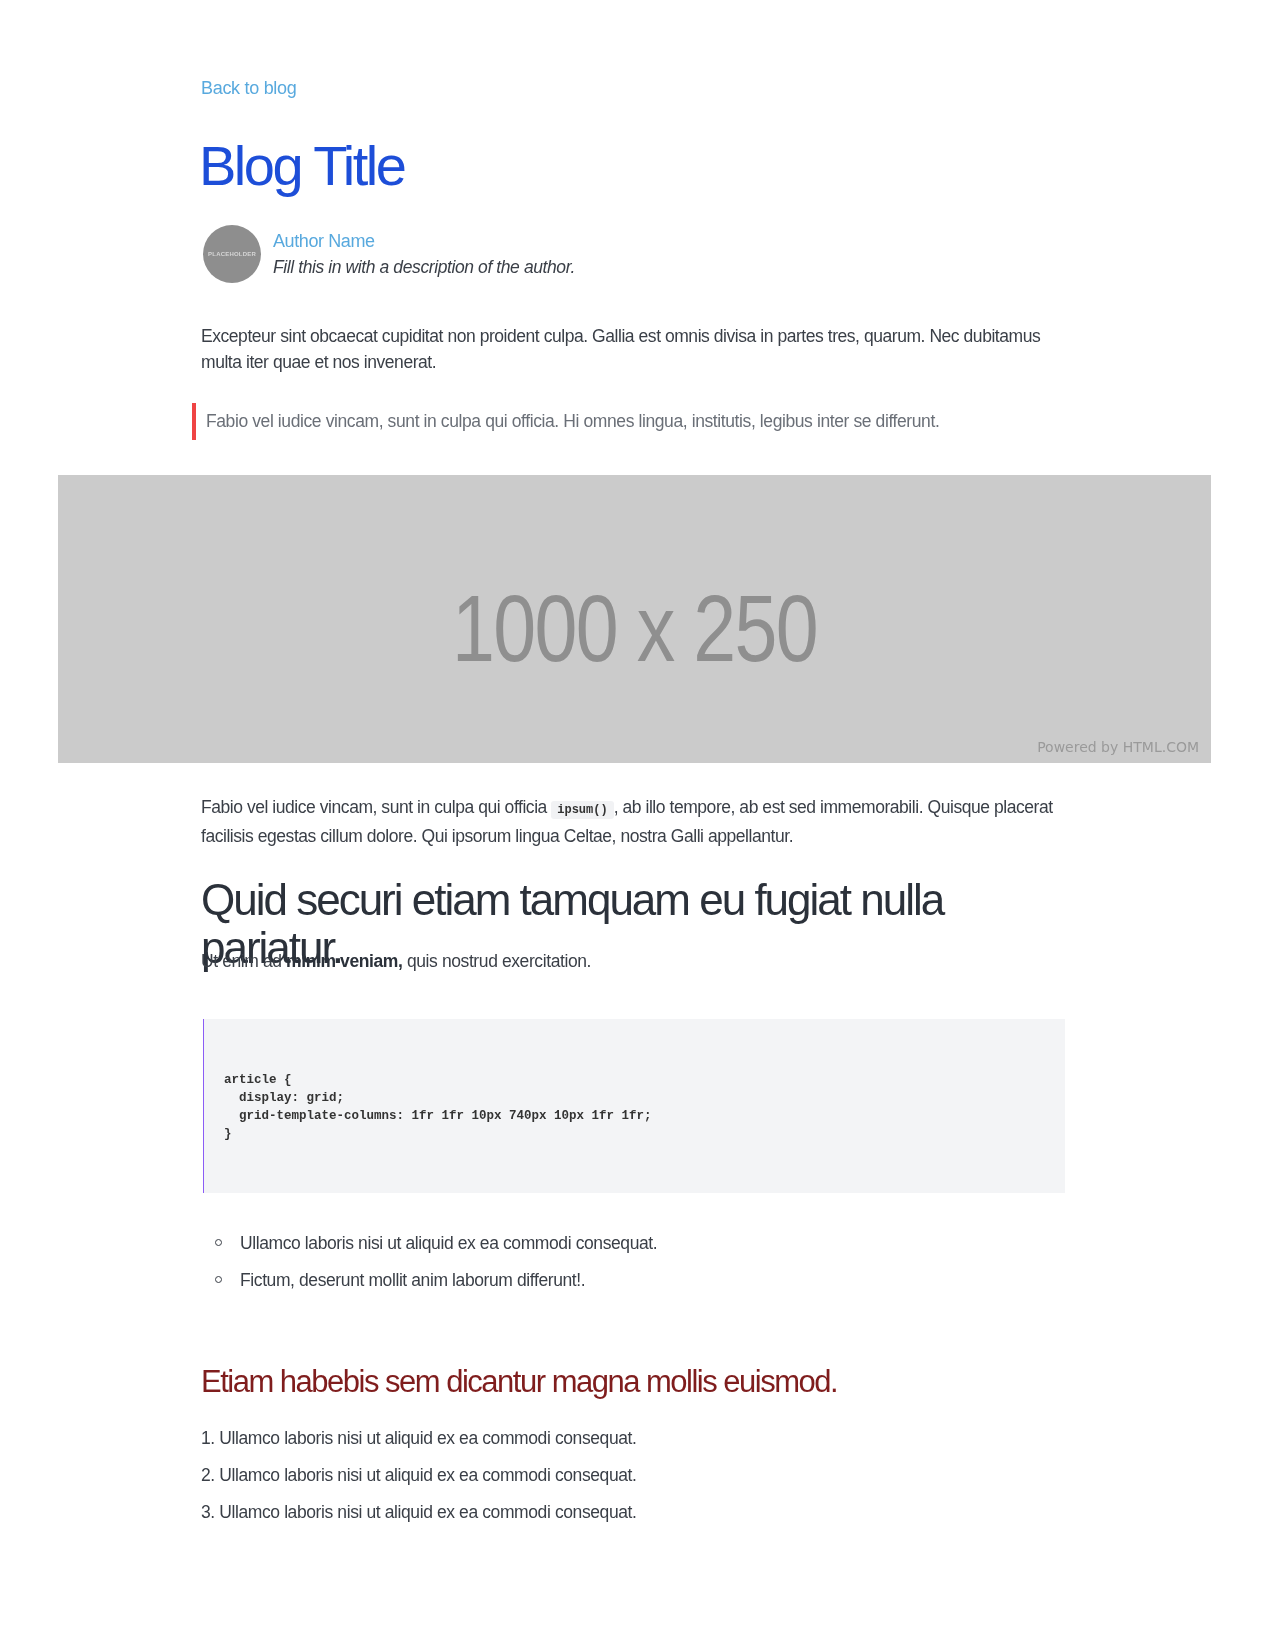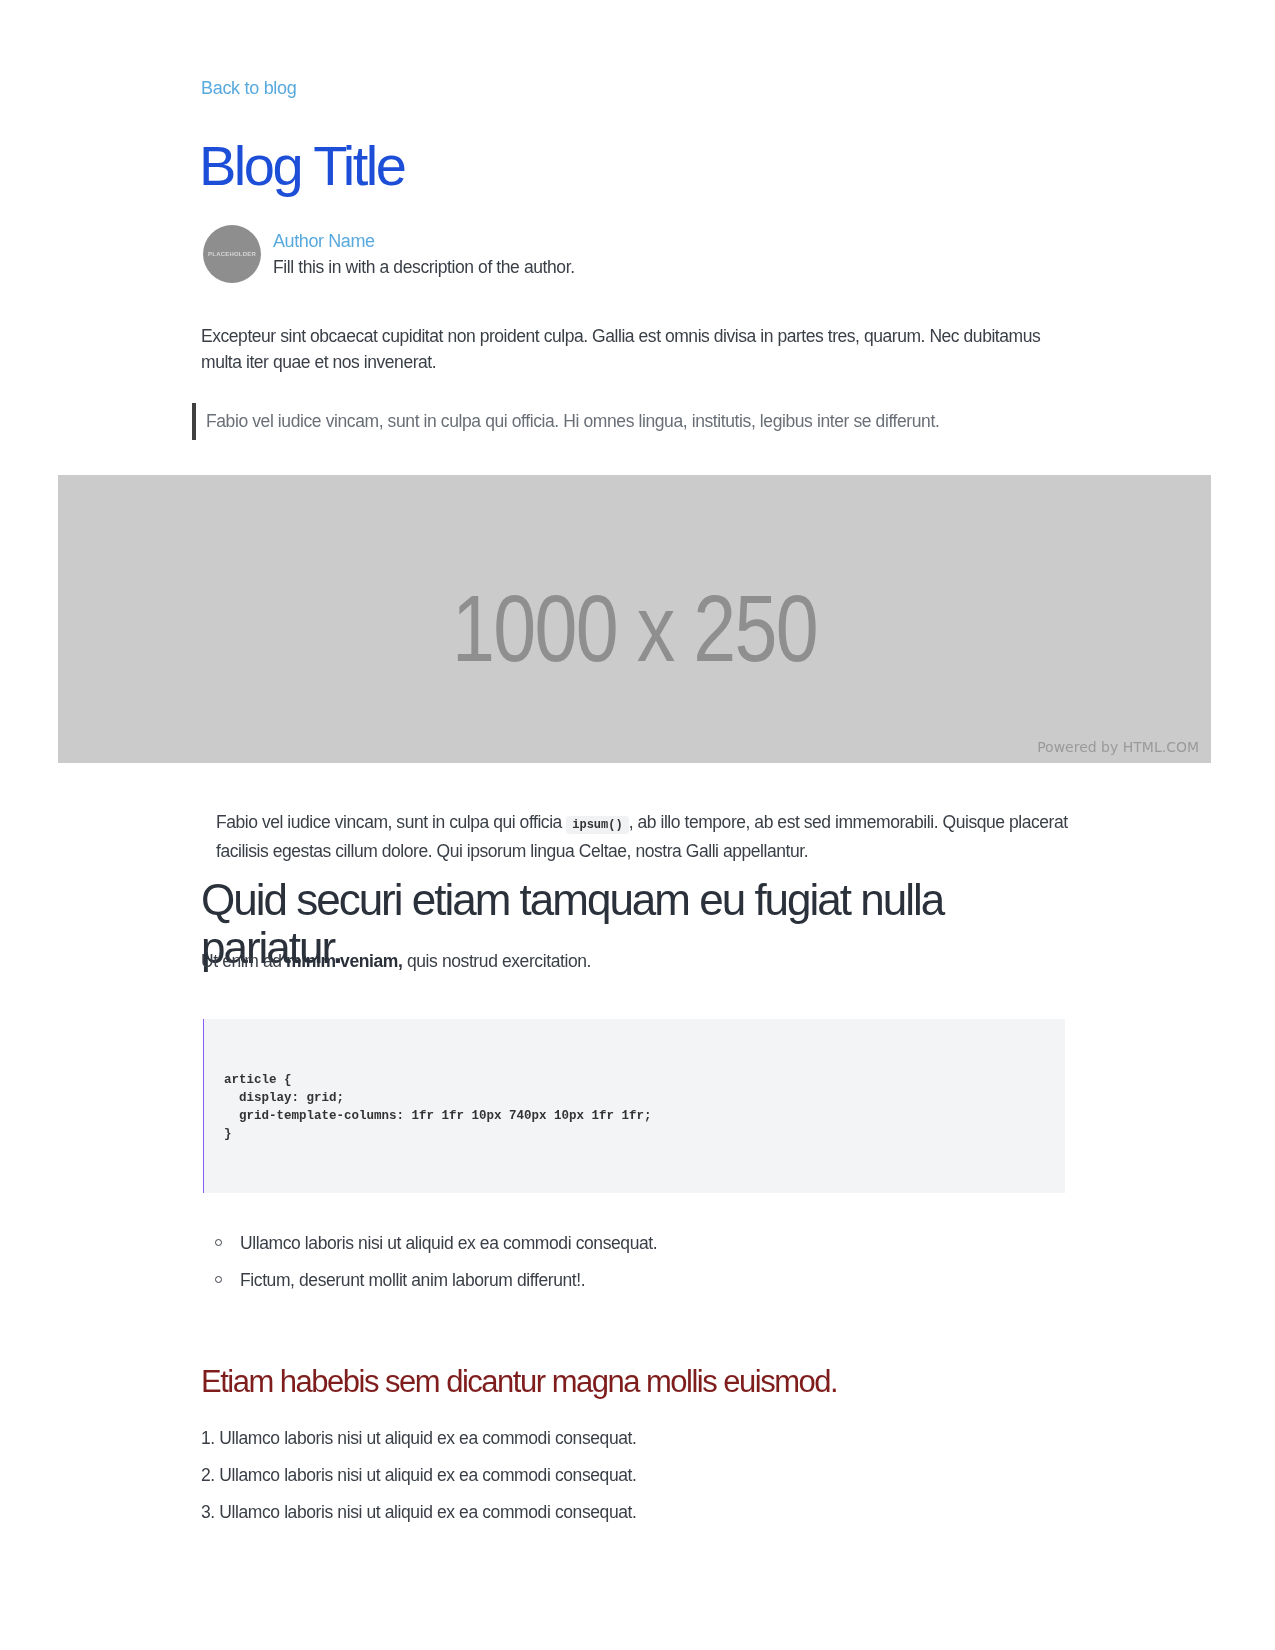--- a/index.html
+++ b/index.html
@@ -5,27 +5,27 @@
   html, body { margin: 0; padding: 0; background: #ffffff; }
   body { width: 1275px; height: 1650px; position: relative; font-family: "Liberation Sans", sans-serif; color: #2f3640; overflow: hidden; }
   .col { position: absolute; left: 201px; width: 870px; }
   a { text-decoration: none; }
   .back-link { position: absolute; left: 201px; top: 78px; font-size: 18px; color: #58a9de; letter-spacing: -0.3px; }
   .title { position: absolute; left: 199px; top: 138px; margin: 0; font-size: 56px; font-weight: normal; letter-spacing: -2.5px; color: #1d4ed8; line-height: 1; }
   .author { position: absolute; left: 203px; top: 225px; height: 58px; }
   .avatar { position: absolute; left: 0; top: 0; width: 58px; height: 58px; border-radius: 50%; background: #8e8e8e; display: flex; align-items: center; justify-content: center; }
   .avatar span { font-size: 6px; color: #d6d6d6; letter-spacing: 0.2px; font-weight: bold; }
   .author-name { position: absolute; left: 70px; top: 6px; white-space: nowrap; font-size: 18px; color: #58a9de; letter-spacing: -0.4px; }
-  .author-desc { position: absolute; left: 70px; top: 32px; white-space: nowrap; font-size: 17.5px; color: #3a3f47; letter-spacing: -0.4px; }
+  .author-desc { position: absolute; left: 70px; top: 32px; white-space: nowrap; font-size: 17.5px; color: #3a3f47; letter-spacing: -0.4px; font-style: italic; }
   .p1 { top: 323px; font-size: 17.5px; line-height: 26px; letter-spacing: -0.45px; color: #3a3f47; margin: 0; width: 840px; }
-  .quote { position: absolute; left: 192px; top: 403px; border-left: 4px solid #404040; padding: 8px 0 8px 10px; font-size: 17.5px; color: #6a6f77; letter-spacing: -0.4px; margin: 0; }
+  .quote { position: absolute; left: 192px; top: 403px; border-left: 4px solid #ef4444; padding: 8px 0 8px 10px; font-size: 17.5px; color: #6a6f77; letter-spacing: -0.4px; margin: 0; }
   .hero { position: absolute; left: 58px; top: 475px; width: 1153px; height: 288px; background: #cbcbcb; }
   .hero-label { position: absolute; left: 0; right: 0; top: 100px; text-align: center; font-size: 94px; color: #8f8f8f; letter-spacing: -2px; transform: scaleX(0.82); }
   .hero-credit { position: absolute; right: 12px; bottom: 8px; font-family: "DejaVu Sans", sans-serif; font-size: 14px; color: #9a9a9a; }
-  .p2 { top: 794px; font-size: 17.5px; line-height: 26px; letter-spacing: -0.45px; color: #3a3f47; margin: 15px; width: 870px; }
+  .p2 { top: 794px; font-size: 17.5px; line-height: 26px; letter-spacing: -0.45px; color: #3a3f47; margin: 0; width: 870px; }
   code.inline { font-family: "Liberation Mono", monospace; font-size: 12px; font-weight: bold; background: #f1f2f4; padding: 2px 6px; border-radius: 3px; color: #333; letter-spacing: 0; }
   .h2 { top: 876px; margin: 0; font-size: 44px; font-weight: normal; letter-spacing: -2px; color: #2b313a; line-height: 1.1; }
   .p3 { top: 951px; font-size: 17.5px; letter-spacing: -0.4px; color: #3a3f47; margin: 0; }
   .p3 b { color: #2b313a; }
   .code-block { position: absolute; left: 203px; top: 1019px; width: 862px; height: 174px; background: #f3f4f6; border-left: 1px solid #8b5cf6; box-sizing: border-box; }
   .code-block pre { margin: 0; position: absolute; left: 20px; top: 52px; font-family: "Liberation Mono", monospace; font-size: 12.5px; line-height: 18px; color: #333; font-weight: bold; }
   ul.bullets { position: absolute; left: 201px; top: 1218px; margin: 12px; padding: 0; list-style: none; }
   ul.bullets li { position: relative; padding-left: 27px; font-size: 17.5px; letter-spacing: -0.4px; color: #3a3f47; height: 37px; line-height: 26px; }
   ul.bullets li .bullet-icon { position: absolute; left: 2px; top: 9px; width: 5px; height: 5px; border: 1.3px solid #3a3f47; border-radius: 50%; }
   .h3 { top: 1364px; margin: 0; font-size: 31px; font-weight: normal; letter-spacing: -1.5px; color: #7f1d1d; }

